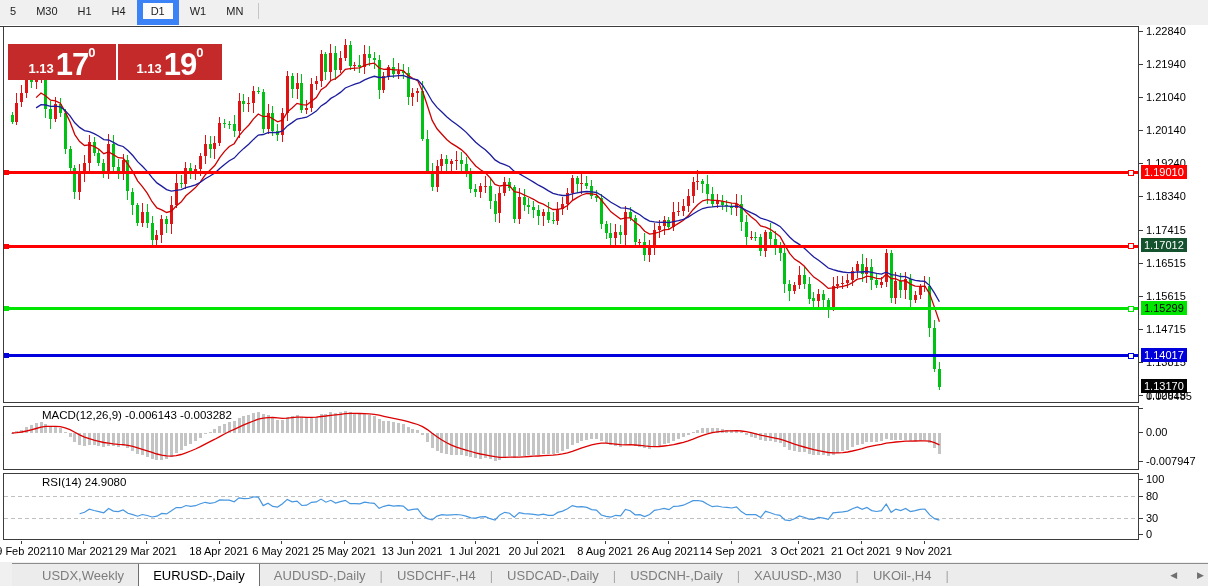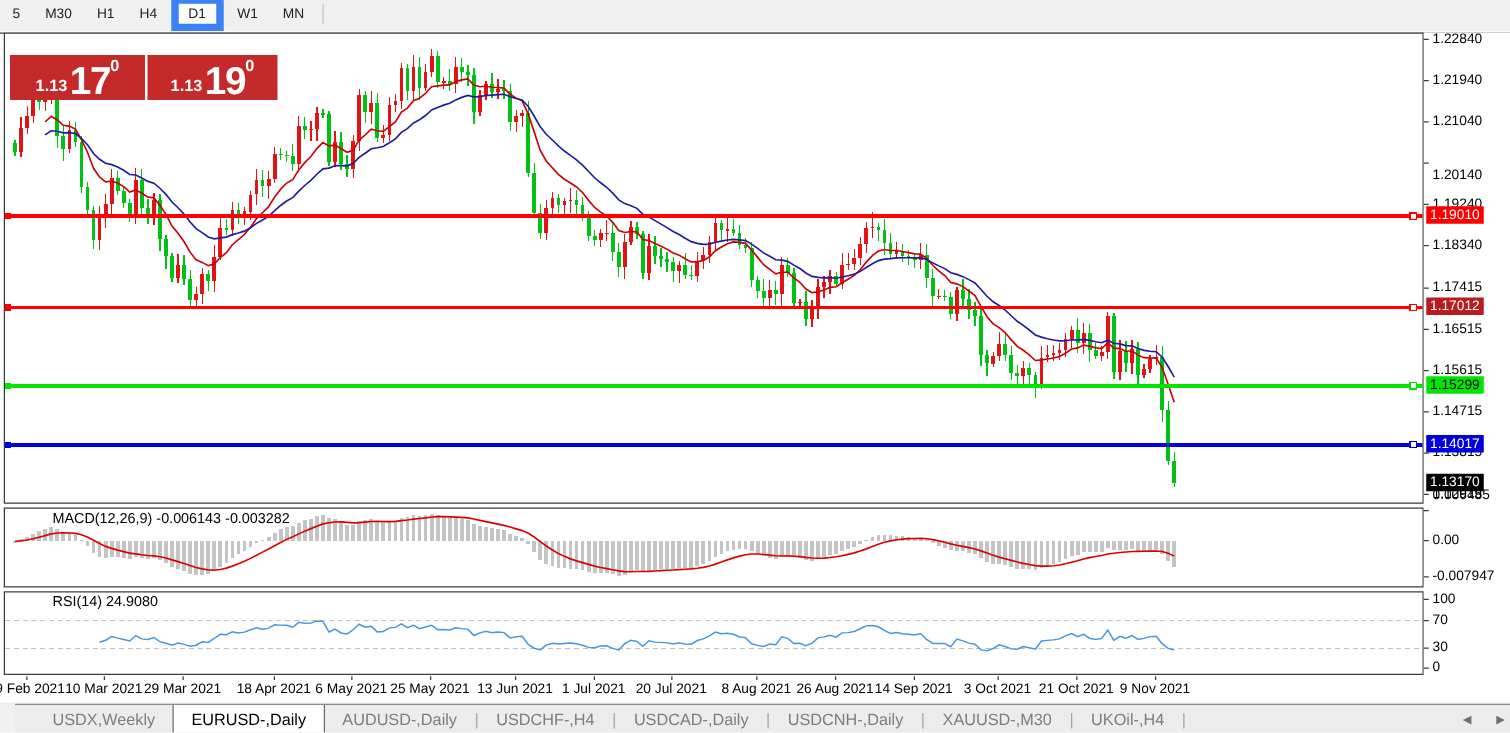--- a/index.html
+++ b/index.html
@@ -720,52 +720,52 @@
   </div>
 
   <div id="price-axis">
       <div class="ax-tick" style="top:5px"></div>
       <div class="ax-lbl" style="top:-1px">1.22840</div>
       <div class="ax-tick" style="top:38px"></div>
       <div class="ax-lbl" style="top:32px">1.21940</div>
       <div class="ax-tick" style="top:71px"></div>
       <div class="ax-lbl" style="top:65px">1.21040</div>
       <div class="ax-tick" style="top:104px"></div>
-      <div class="ax-lbl" style="top:108px">1.20140</div>
+      <div class="ax-lbl" style="top:98px">1.20140</div>
       <div class="ax-tick" style="top:137px"></div>
       <div class="ax-lbl" style="top:131px">1.19240</div>
       <div class="ax-tick" style="top:170px"></div>
       <div class="ax-lbl" style="top:164px">1.18340</div>
       <div class="ax-tick" style="top:204px"></div>
       <div class="ax-lbl" style="top:198px">1.17415</div>
       <div class="ax-tick" style="top:237px"></div>
       <div class="ax-lbl" style="top:231px">1.16515</div>
       <div class="ax-tick" style="top:270px"></div>
       <div class="ax-lbl" style="top:264px">1.15615</div>
       <div class="ax-tick" style="top:303px"></div>
       <div class="ax-lbl" style="top:297px">1.14715</div>
       <div class="ax-tick" style="top:336px"></div>
       <div class="ax-lbl" style="top:330px">1.13815</div>
       <div class="ax-tick" style="top:369px"></div>
       <div class="ax-lbl" style="top:363px">1.12915</div>
       <div class="lvl-lbl" style="top:139px;background:#ff0000;color:#ffffff">1.19010</div>
-      <div class="lvl-lbl" style="top:212px;background:#b91c1c;color:#ffffff">1.17012</div>
+      <div class="lvl-lbl" style="top:212px;background:#14532d;color:#ffffff">1.17012</div>
       <div class="lvl-lbl" style="top:275px;background:#00e600;color:#000000">1.15299</div>
       <div class="lvl-lbl" style="top:322px;background:#0000dc;color:#ffffff">1.14017</div>
       <div class="lvl-lbl" style="top:353px;background:#000000;color:#ffffff">1.13170</div>
       <div class="ax-tick" style="top:382px"></div>
       <div class="ax-lbl" style="top:364px">0.006485</div>
       <div class="ax-tick" style="top:406px"></div>
       <div class="ax-lbl" style="top:400px">0.00</div>
       <div class="ax-tick" style="top:435px"></div>
       <div class="ax-lbl" style="top:429px">-0.007947</div>
       <div class="ax-tick" style="top:453px"></div>
       <div class="ax-lbl" style="top:447px">100</div>
       <div class="ax-tick" style="top:470px"></div>
-      <div class="ax-lbl" style="top:464px">70</div>
+      <div class="ax-lbl" style="top:464px">80</div>
       <div class="ax-tick" style="top:492px"></div>
       <div class="ax-lbl" style="top:486px">30</div>
       <div class="ax-tick" style="top:508px"></div>
       <div class="ax-lbl" style="top:502px">0</div>
     </div>
   <div id="date-axis">
       <div class="dt-tick" style="left:18px"></div>
       <div class="dt-lbl" style="left:18px">19 Feb 2021</div>
       <div class="dt-tick" style="left:80px"></div>
       <div class="dt-lbl" style="left:80px">10 Mar 2021</div>

